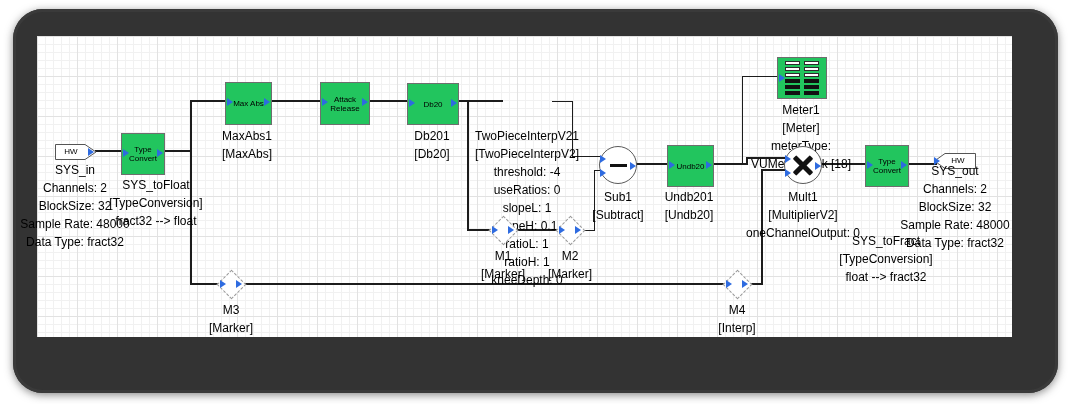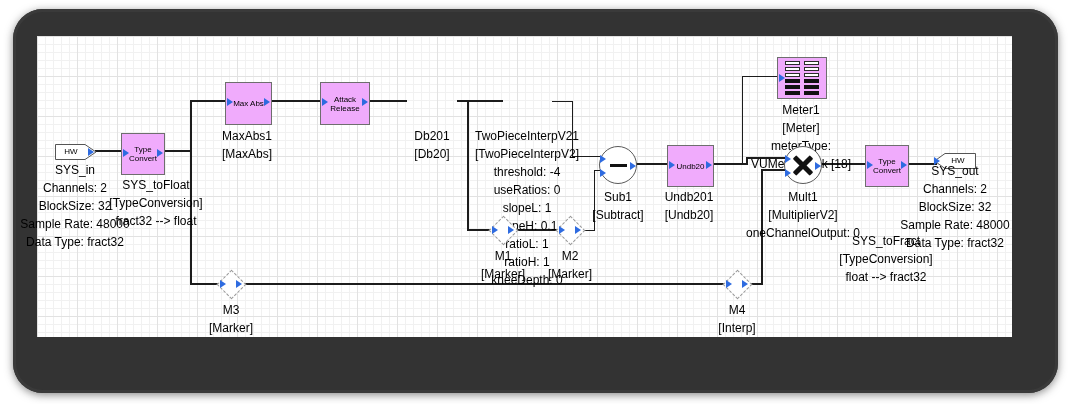--- a/index.html
+++ b/index.html
@@ -11,21 +11,21 @@
     box-shadow:0 2px 8px rgba(40,40,40,.55), inset 0 0 0 3px #3a3a3a;}
   
   .canvas{position:absolute;left:37px;top:36px;width:975px;height:301px;background:#fff;
     background-image:
       linear-gradient(to right,#e2e2e2 1px,transparent 1px),
       linear-gradient(to bottom,#e2e2e2 1px,transparent 1px),
       linear-gradient(to right,#f1f1f1 1px,transparent 1px),
       linear-gradient(to bottom,#f1f1f1 1px,transparent 1px);
     background-size:40px 40px,40px 40px,8px 8px,8px 8px;}
   .wire{position:absolute;background:#1c1c1c;}
-  .blk{position:absolute;background:#f0abfc;border:1px solid #6e6e6e;
+  .blk{position:absolute;background:#22c55e;border:1px solid #6e6e6e;
     display:flex;align-items:center;justify-content:center;text-align:center;
     font-size:8px;line-height:9px;color:#000;}
   .circ{position:absolute;background:#fff;border:1px solid #5a5a5a;border-radius:50%;
     display:flex;align-items:center;justify-content:center;}
   .hbar{width:17px;height:3px;background:#111;}
   .xwrap{position:relative;width:26px;height:26px;}
   .xbar{position:absolute;left:1px;top:10.5px;width:24px;height:5px;background:#111;border-radius:1px;}
   .xbar.a{transform:rotate(45deg);} .xbar.b{transform:rotate(-45deg);}
   .sub{position:absolute;width:130px;text-align:center;font-size:12px;line-height:18px;
     color:#000;white-space:pre-line;}
@@ -109,20 +109,25 @@
   </div>
   <div class="sub" style="left:182px;top:127px;">MaxAbs1
 [MaxAbs]</div>
 
   <div class="blk" style="left:320px;top:82px;width:48px;height:41px;">
     <span style="width:34px;">Attack Release</span>
     <span class="pin" style="left:1px;top:15px;"></span>
     <span class="pin" style="right:1px;top:15px;"></span>
   </div>
 
+  <div class="blk" style="left:407px;top:83px;width:50px;height:40px;">
+    <span>Db20</span>
+    <span class="pin" style="left:1px;top:15px;"></span>
+    <span class="pin" style="right:1px;top:15px;"></span>
+  </div>
   <div class="sub" style="left:367px;top:127px;">Db201
 [Db20]</div>
 
   <div class="sub" style="left:462px;top:127px;">TwoPieceInterpV21
 [TwoPieceInterpV2]
 threshold: -4
 useRatios: 0
 slopeL: 1
 slopeH: 0.1
 ratioL: 1

